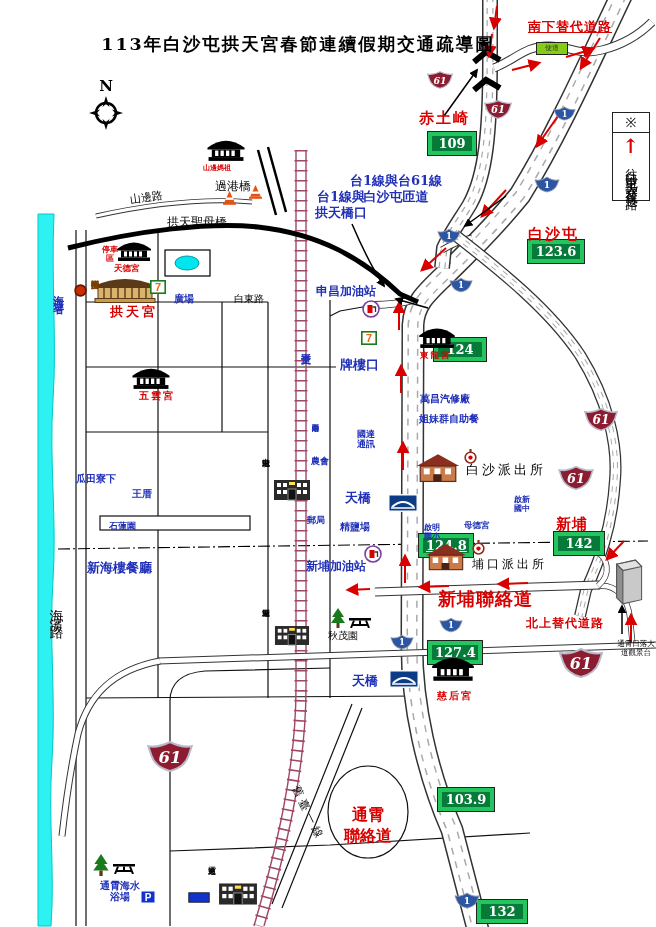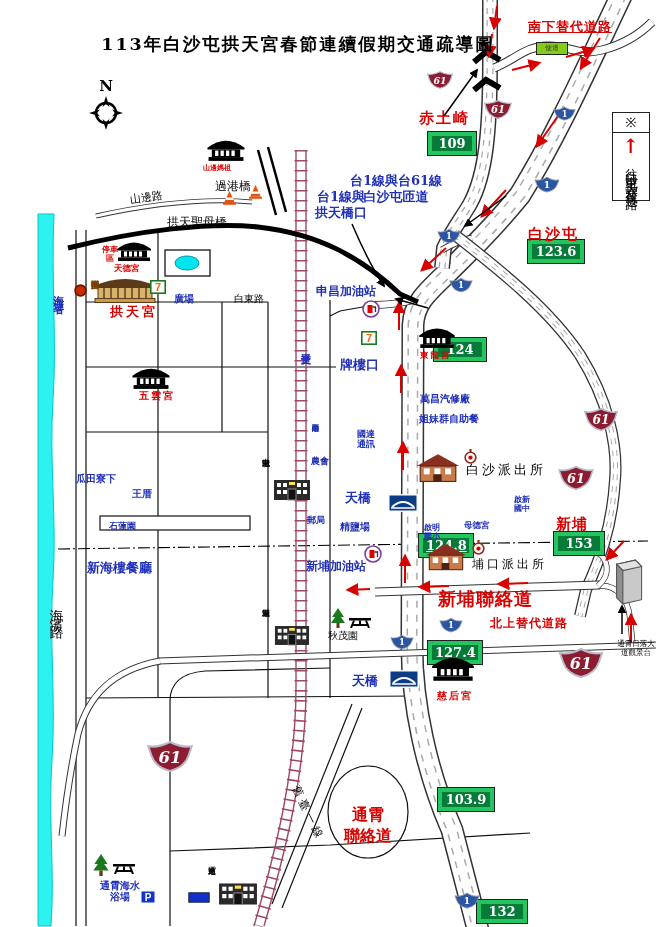--- a/index.html
+++ b/index.html
@@ -253,21 +253,21 @@
   <div class="banner">
     <div class="banner-head">※</div>
     <div class="banner-arrow">↑</div>
     <div class="banner-text v">往白沙屯拱天宮替代道路</div>
   </div>
 
   <div class="km" style="left:428px;top:92px;width:34px;">109</div>
   <div class="km" style="left:528px;top:200px;width:42px;">123.6</div>
   <div class="km" style="left:434px;top:298px;width:38px;">124</div>
   <div class="km" style="left:419px;top:494px;width:40px;text-decoration:underline;">124.8</div>
-  <div class="km" style="left:554px;top:492px;width:36px;">153</div>
+  <div class="km" style="left:554px;top:492px;width:36px;">142</div>
   <div class="km" style="left:428px;top:601px;width:40px;">127.4</div>
   <div class="km" style="left:438px;top:748px;width:42px;">103.9</div>
   <div class="km" style="left:477px;top:860px;width:36px;">132</div>
 
   <svg class="ic" style="left:427px;top:71px" width="26" height="18" viewBox="0 0 44 30">
     <path d="M22,1 C30,5 38,6 43,5 L40,14 C37,23 30,27 22,29 C14,27 7,23 4,14 L1,5 C6,6 14,5 22,1 Z" fill="#8C1C30" stroke="#B9B9C9" stroke-width="2"></path>
     <text x="22" y="21" text-anchor="middle" font-size="16" font-weight="bold" font-style="italic" fill="#fff">61</text>
   </svg>
   <svg class="ic" style="left:484px;top:100px" width="28" height="19" viewBox="0 0 44 30">
     <path d="M22,1 C30,5 38,6 43,5 L40,14 C37,23 30,27 22,29 C14,27 7,23 4,14 L1,5 C6,6 14,5 22,1 Z" fill="#8C1C30" stroke="#B9B9C9" stroke-width="2"></path>
@@ -419,21 +419,21 @@
       <use href="#cone"></use>
     </svg>
 
   <div class="signbox" style="left:536px;top:42px;">便道</div>
 
   <div class="L red" style="left:528px;top:20px;font-size:13px;letter-spacing:1px;text-decoration:underline;">南下替代道路</div>
   <div class="L red" style="left:419px;top:110px;font-size:15px;letter-spacing:2px;">赤土崎</div>
   <div class="L red" style="left:528px;top:226px;font-size:15px;letter-spacing:2px;">白沙屯</div>
   <div class="L red" style="left:556px;top:516px;font-size:15px;letter-spacing:1px;">新埔</div>
   <div class="L red" style="left:438px;top:589px;font-size:18px;letter-spacing:1px;">新埔聯絡道</div>
-  <div class="L red" style="left:490px;top:617px;font-size:12px;letter-spacing:1px;">北上替代道路</div>
+  <div class="L red" style="left:526px;top:617px;font-size:12px;letter-spacing:1px;">北上替代道路</div>
   <div class="L red c" style="left:330px;top:804px;width:76px;font-size:16px;line-height:21px;">
     <div>通霄</div>
     <div>聯絡道</div>
   </div>
   <div class="L red c" style="left:99px;top:245px;width:22px;font-size:8px;line-height:9px;">
     <div>停車</div>
     <div>區</div>
   </div>
   <div class="L red" style="left:203px;top:164px;font-size:7px;">山邊媽祖</div>
   <div class="L red" style="left:114px;top:264px;font-size:8.5px;">天德宮</div>

